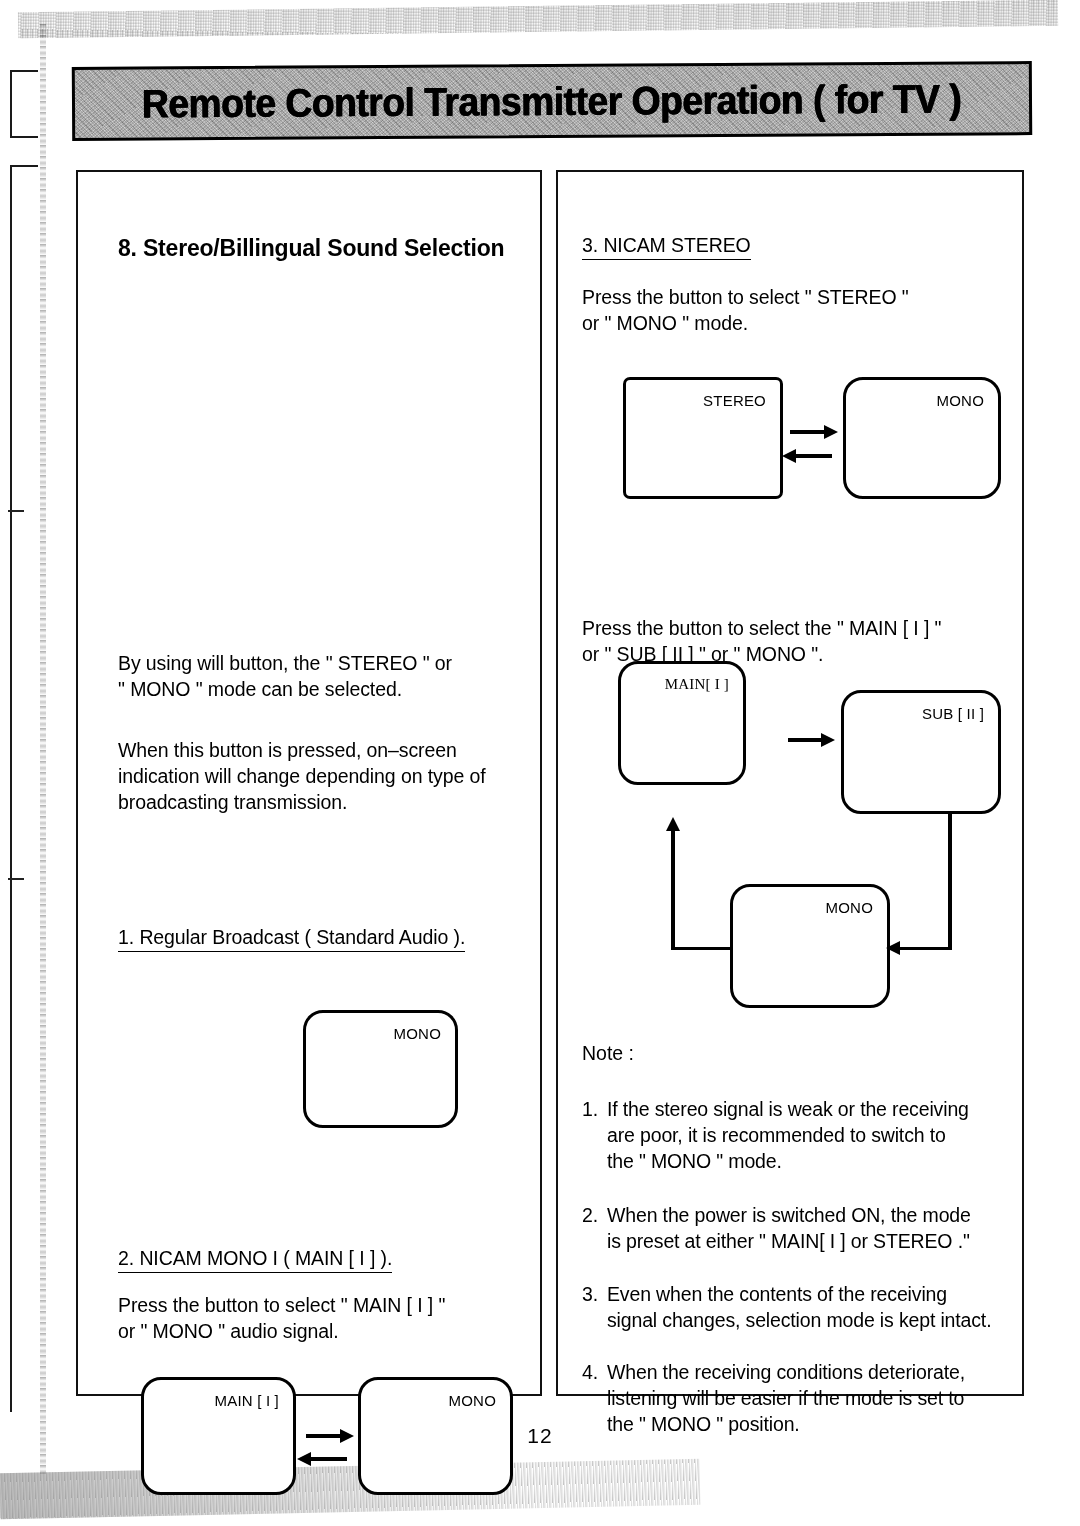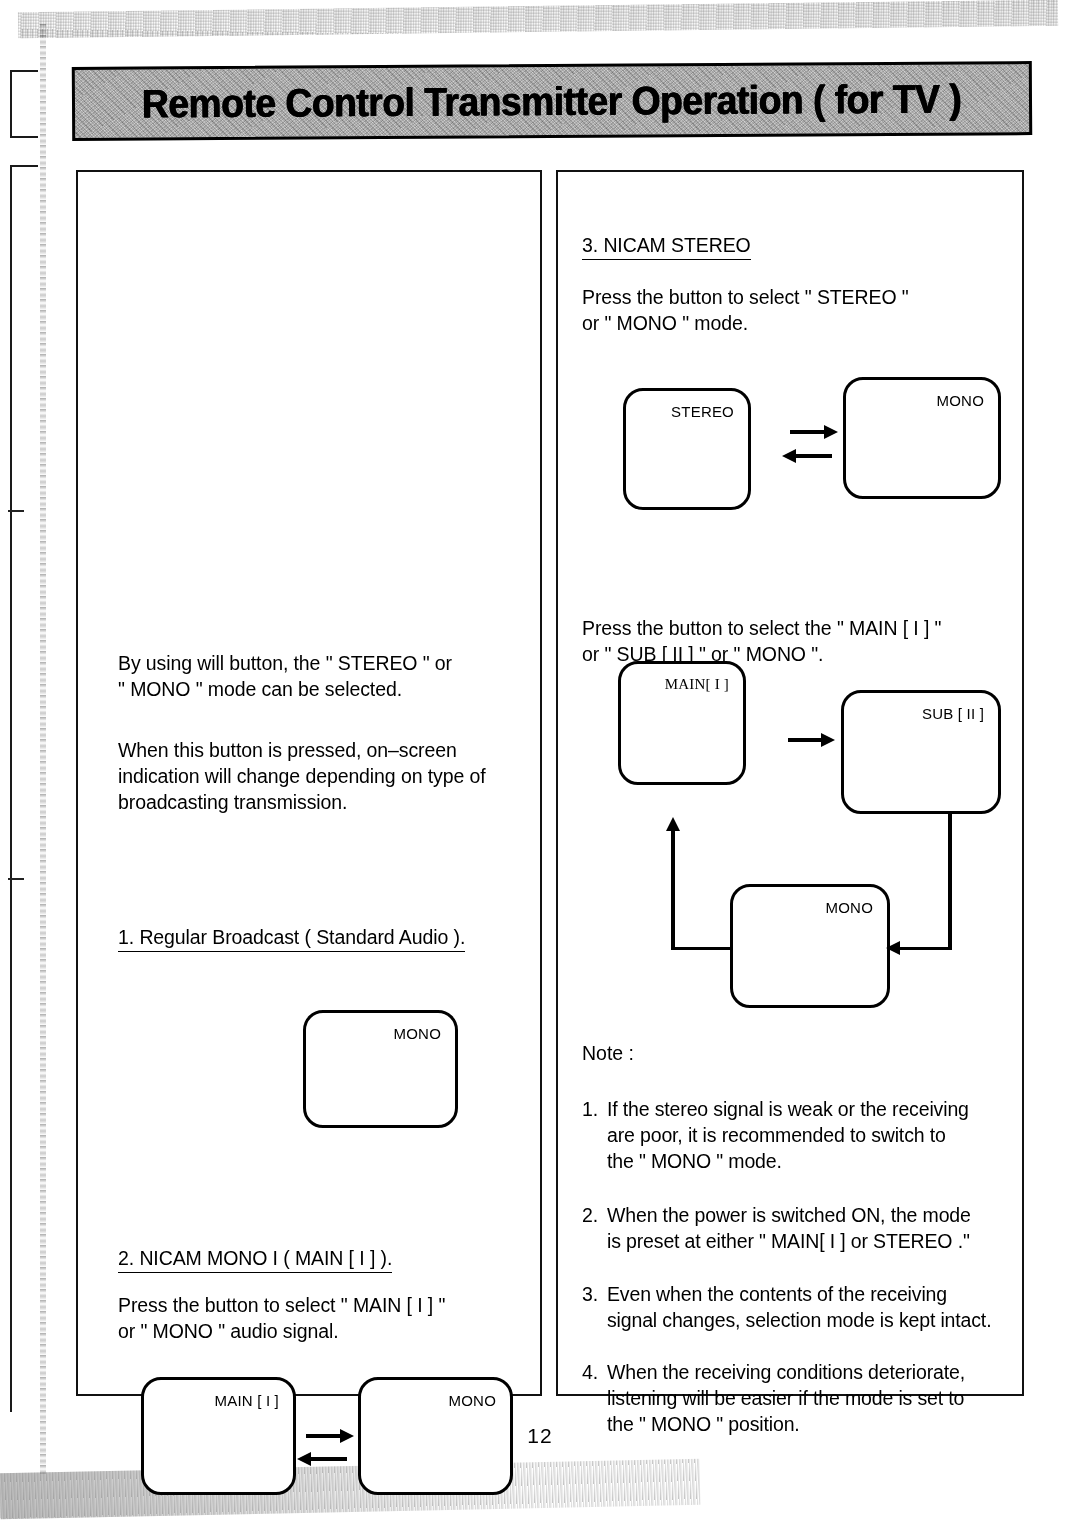--- a/index.html
+++ b/index.html
@@ -208,20 +208,21 @@
 <div class="edge-tick" style="top:878px"></div>
 
 <div class="banner">
   <div class="banner-title">Remote Control Transmitter Operation ( for TV )</div>
 </div>
 
 <div class="col col-left">
   <div class="col-inner">
 
     <h2 class="section-title">
+      <span>8. Stereo/Billingual Sound Selection</span>
     </h2>
 
 
     <p class="body abs" style="left:40px; top:478px; width:400px; white-space:pre-line">By using will button, the " STEREO " or
 " MONO " mode can be selected.</p>
     <p class="body abs" style="left:40px; top:565px; width:410px; white-space:pre-line">When this button is pressed, on–screen
 indication will change depending on type of
 broadcasting transmission.</p>
 
     <div class="abs" style="left:40px; top:754px;">
@@ -254,21 +255,21 @@
 
 <div class="col col-right">
   <div class="col-inner">
 
     <div class="abs" style="left:24px; top:62px;">
       <span class="sub-head">3. NICAM STEREO</span>
     </div>
     <p class="body abs" style="left:24px; top:112px; width:420px; white-space:pre-line">Press the button to select " STEREO "
 or " MONO " mode.</p>
 
-    <div class="screen" style="left:65px; top:216px; width:128px; height:122px;">
+    <div class="screen" style="left:65px; top:205px; width:160px; height:122px;border-radius:7px;">
       <span class="screen-label">STEREO</span>
     </div>
     <div class="screen" style="left:285px; top:205px; width:158px; height:122px;">
       <span class="screen-label">MONO</span>
     </div>
     <div class="arrow-line" style="left:232px; top:258px; width:36px; height:3.5px;"></div>
     <div class="arrow-head ah-right" style="left:266px; top:252.5px;"></div>
     <div class="arrow-line" style="left:238px; top:282px; width:36px; height:3.5px;"></div>
     <div class="arrow-head ah-left" style="left:224px; top:276.5px;"></div>
 

